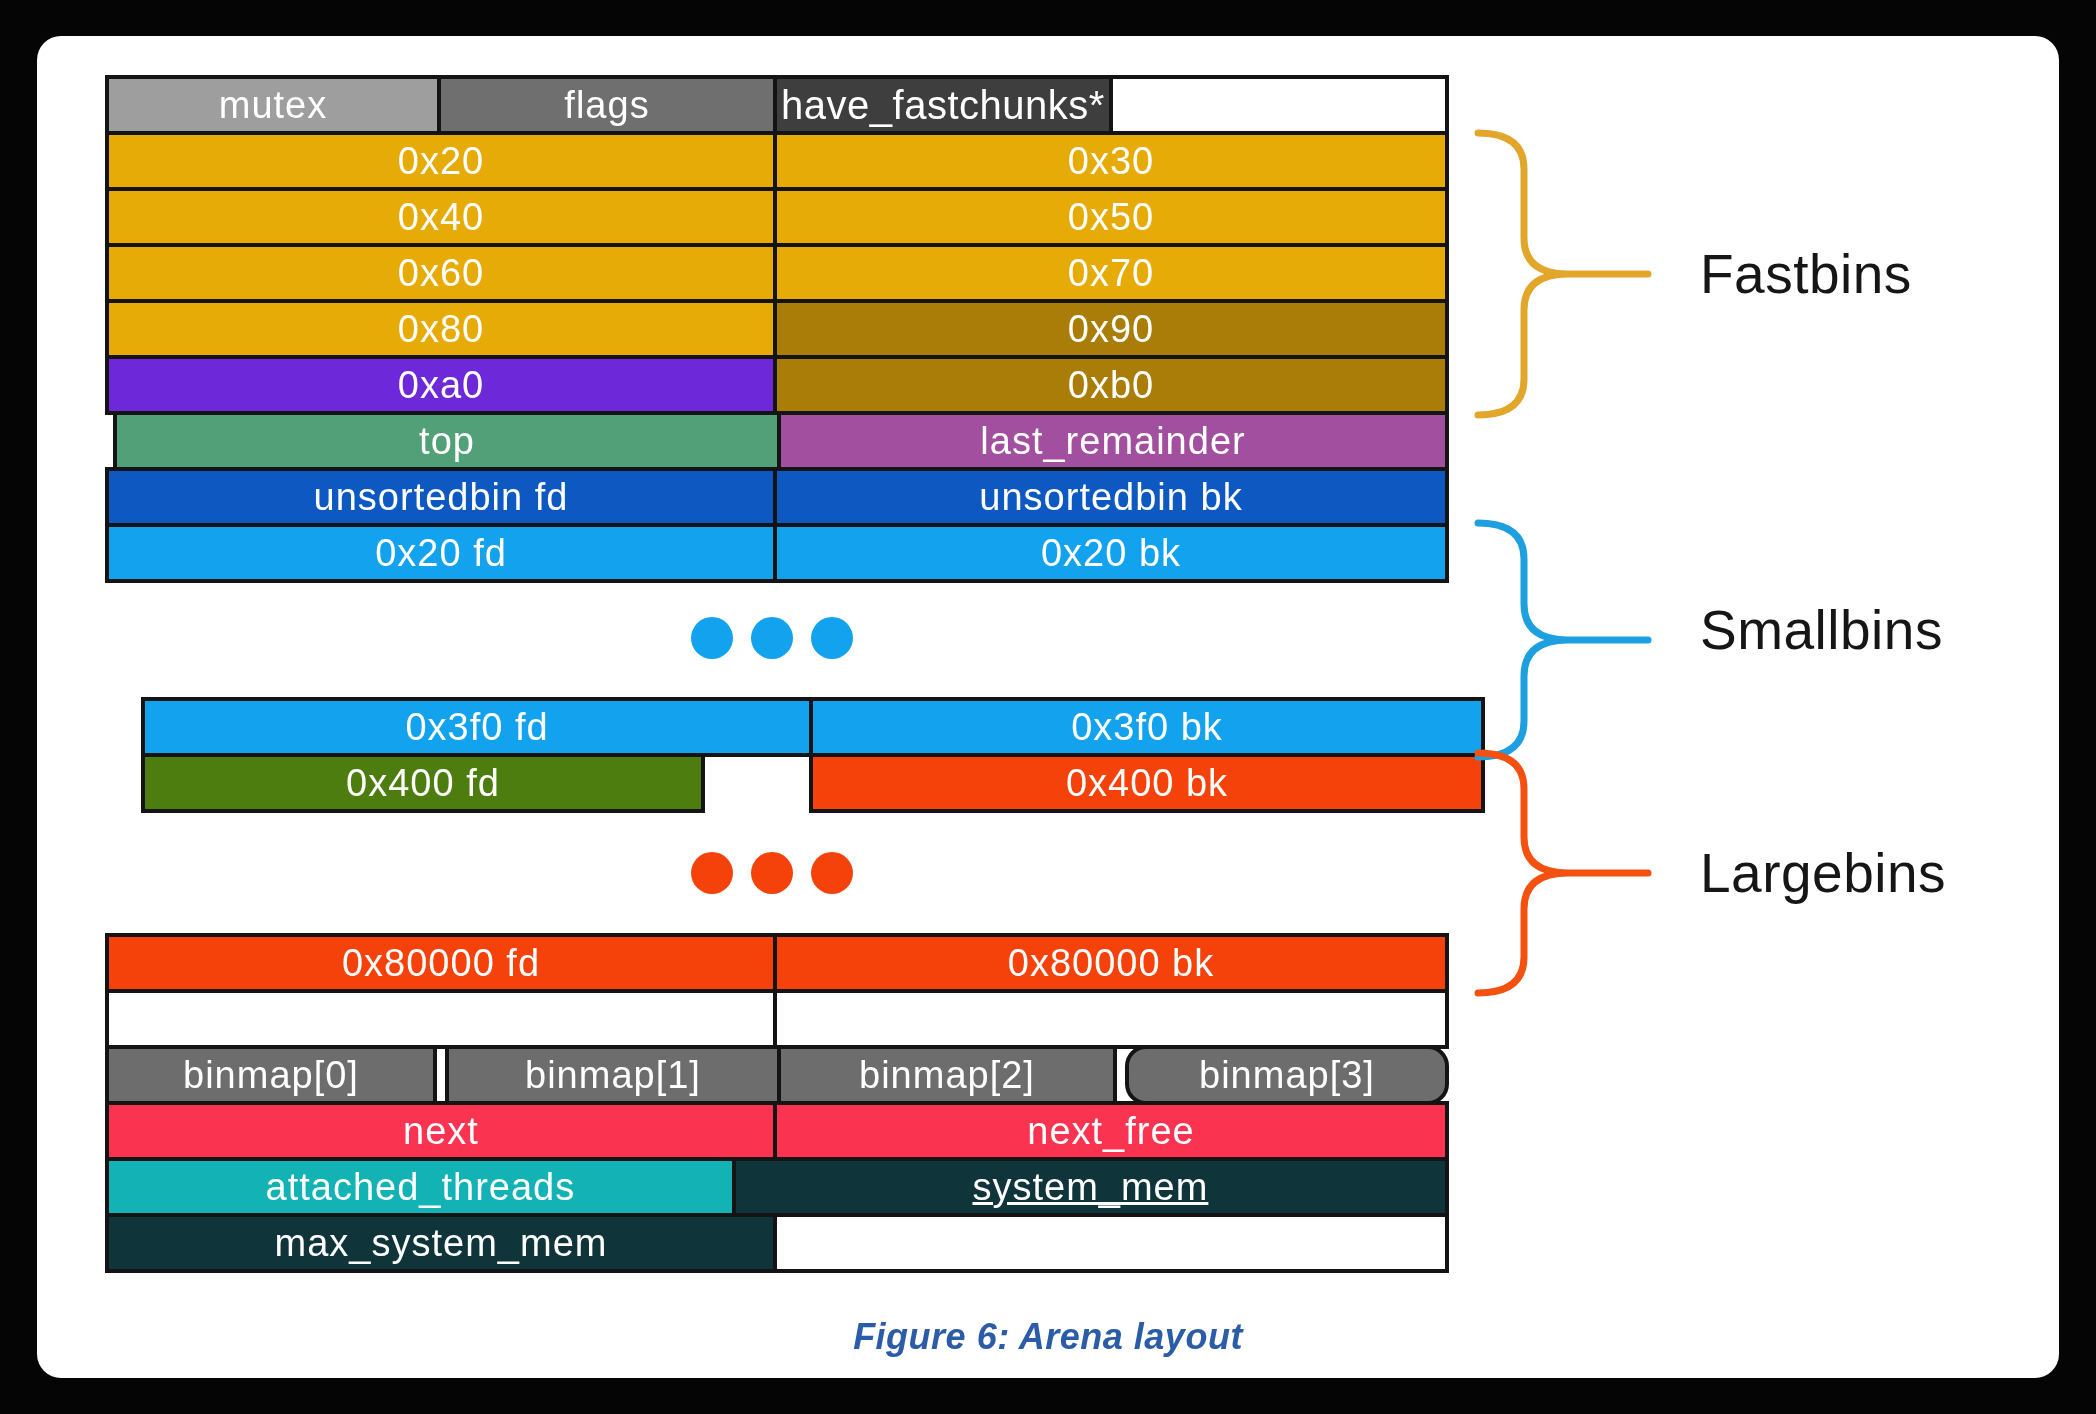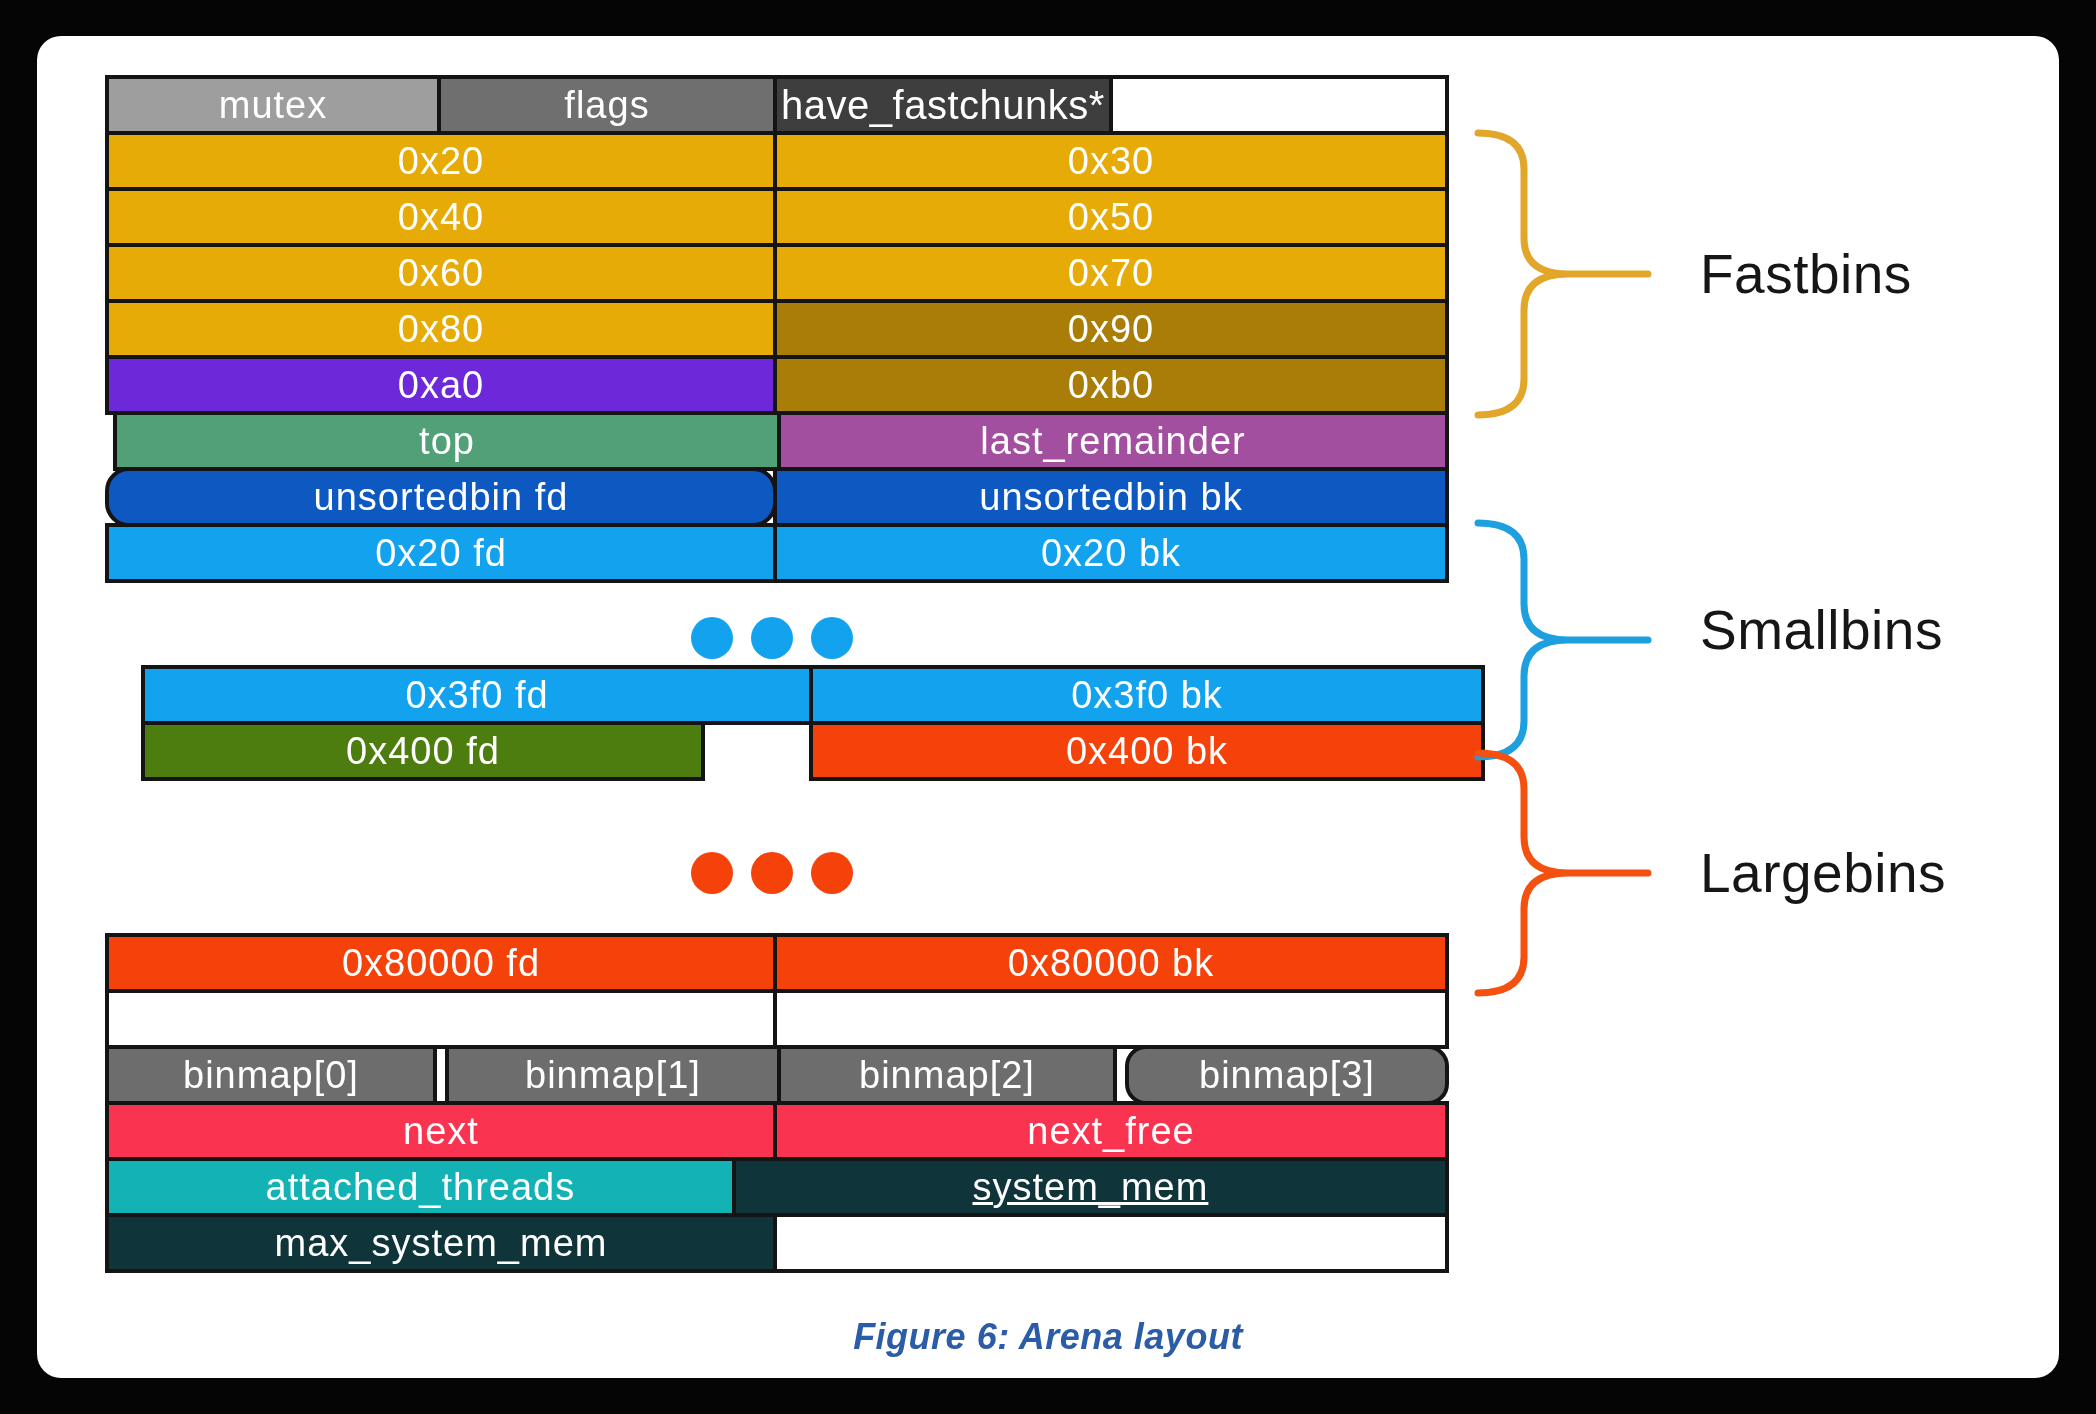--- a/index.html
+++ b/index.html
@@ -56,29 +56,29 @@
         </div>
         <div class="row">
           <div class="cell" style="width: 672px; margin-left: 0px; background: #6d28d9;">0xa0</div>
           <div class="cell" style="width: 676px; margin-left: -4px; background: rgb(170, 124, 8);">0xb0</div>
         </div>
         <div class="row">
           <div class="cell" style="width: 672px; margin-left: 8px; background: rgb(82, 160, 119);">top</div>
           <div class="cell" style="width: 676px; margin-left: -4px; background: rgb(162, 79, 159);">last_remainder</div>
         </div>
         <div class="row">
-          <div class="cell" style="width: 672px; margin-left: 0px; background: rgb(14, 88, 194); border-radius: 24px;">unsortedbin fd</div>
+          <div class="cell" style="width: 672px; margin-left: 0px; background: rgb(14, 88, 194);">unsortedbin fd</div>
           <div class="cell" style="width: 676px; margin-left: -4px; background: rgb(14, 88, 194);">unsortedbin bk</div>
         </div>
         <div class="row">
           <div class="cell" style="width: 672px; margin-left: 0px; background: rgb(18, 162, 238);">0x20 fd</div>
           <div class="cell" style="width: 676px; margin-left: -4px; background: rgb(18, 162, 238);">0x20 bk</div>
         </div>
       </div>
-      <div class="block" style="top: 665px; padding-left: 36px;">
+      <div class="block" style="top: 697px; padding-left: 36px;">
         <div class="row">
           <div class="cell" style="width: 672px; margin-left: 0px; background: rgb(18, 162, 238);">0x3f0 fd</div>
           <div class="cell" style="width: 676px; margin-left: -4px; background: rgb(18, 162, 238);">0x3f0 bk</div>
         </div>
         <div class="row">
           <div class="cell" style="width: 564px; margin-left: 0px; background: #4d7c0f;">0x400 fd</div>
           <div class="cell" style="width: 676px; margin-left: -4px; background: rgb(244, 66, 10);">0x400 bk</div>
         </div>
       </div>
       <div class="block" style="top: 933px;">

